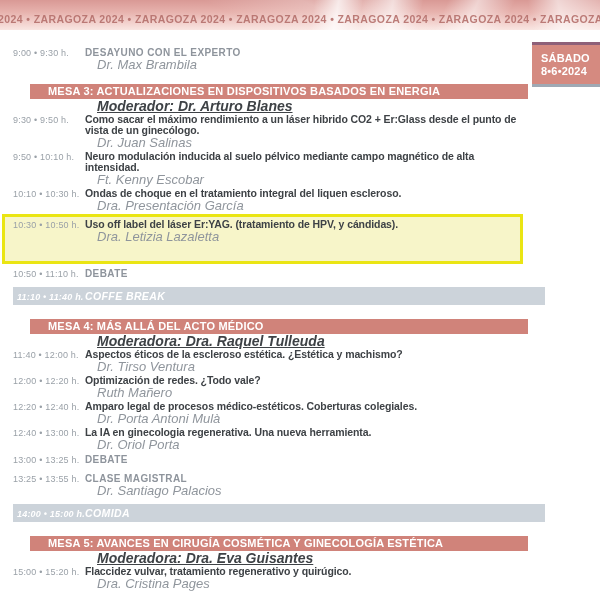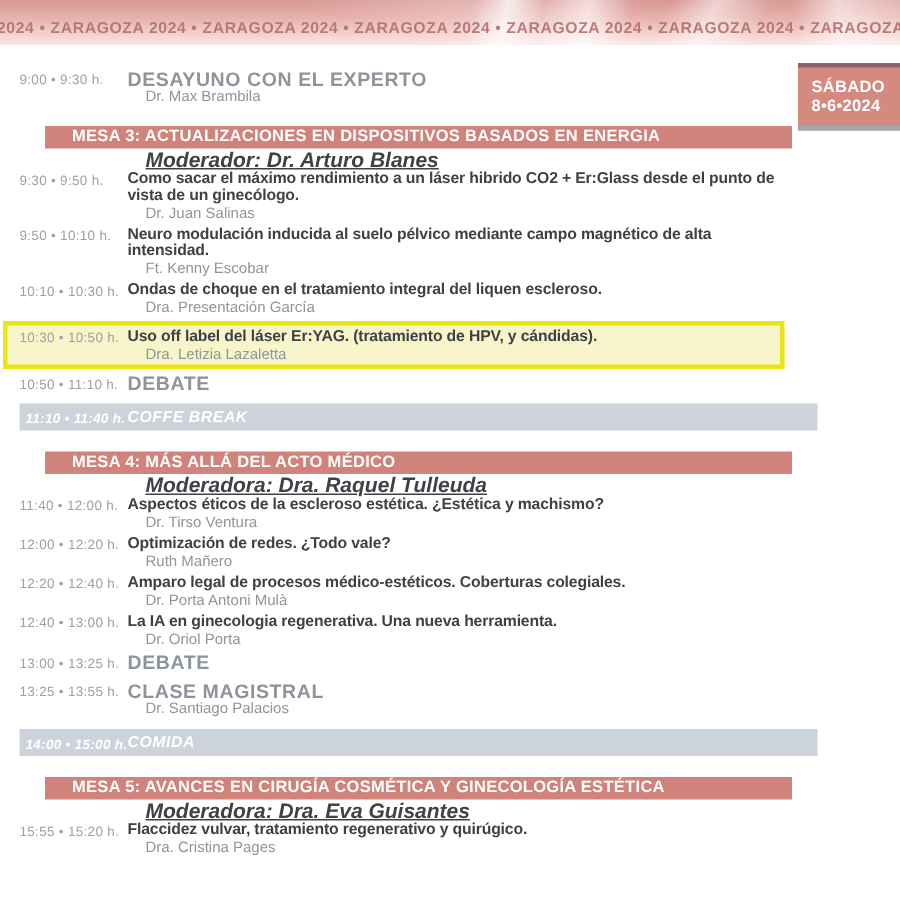--- a/index.html
+++ b/index.html
@@ -37,25 +37,25 @@
   
   .content { padding:17px 0 0 13px; }
   .row { display:grid; grid-template-columns:72px 1fr; margin-bottom:3px; }
   .time { font-size:9px; color:var(--time, #9aa1a8); padding-top:1px; letter-spacing:.2px; }
   .cell { max-width:445px; }
   .title {
     font-size:10.5px; font-weight:bold; letter-spacing:-0.1px;
     color:var(--title, #3e4246); line-height:11px; max-width:440px;
   }
   .feature-label {
-    font-size:13px; font-weight:bold; letter-spacing:.4px;
+    font-size:10px; font-weight:bold; letter-spacing:.4px;
     color:var(--feature, #8e949c); line-height:11px;
   }
   .speaker {
-    font-size:10px; color:var(--speaker, #8f959c);
+    font-size:13px; font-style:italic; color:var(--speaker, #8f959c);
     line-height:11px; padding-left:12px; margin-top:1px;
   }
   .mesa-bar {
     margin:14px 0 2px 17px; width:498px;
     background:var(--mesa-bg, #d0837a); color:#fff;
     font-weight:bold; font-size:11px; line-height:11px; letter-spacing:.2px;
     padding:2px 18px;
   }
   .moderator {
     margin-left:84px; margin-bottom:2px;
@@ -68,21 +68,21 @@
     background:var(--break-bg, #ccd3da); color:#fff;
     padding:3.5px 0 3.5px 4px; font-weight:bold;font-style:italic;
   }
   .break-bar .time { color:#fff; font-weight:bold; }
   .break-label { font-size:10.5px; letter-spacing:.4px; line-height:11px; }
   .row.plain { margin:4px 0 8px; }
   .highlight-box {
     border:3px solid var(--highlight-border, #eae513);
     background:var(--highlight-bg, #f7f5c9);
     margin-left:-11px; width:521px;
-    padding:2px 0 1px 8px; margin-bottom:4px;
+    padding:2px 0 19px 8px; margin-bottom:4px;
   }
   .highlight-box .row { margin-bottom:0; }
   .body-text {
     font-size:10.5px; font-weight:bold; letter-spacing:-0.1px;
     color:var(--title, #3e4246); line-height:11px; max-width:440px; margin-top:2px;
   }
 </style>
 </head>
 <body>
 
@@ -188,19 +188,19 @@
         <div class="speaker">Dr. Santiago Palacios</div>
       </div>
     </div>
     <div class="break-bar">
       <span class="time">14:00 • 15:00 h.</span>
       <span class="break-label">COMIDA</span>
     </div>
     <div class="mesa-bar">MESA 5: AVANCES EN CIRUGÍA COSMÉTICA Y GINECOLOGÍA ESTÉTICA</div>
     <div class="moderator">Moderadora: Dra. Eva Guisantes</div>
     <div class="row">
-      <div class="time">15:55 • 15:20 h.</div>
+      <div class="time">15:00 • 15:20 h.</div>
       <div class="cell">
         <div class="title">Flaccidez vulvar, tratamiento regenerativo y quirúgico.</div>
         <div class="speaker">Dra. Cristina Pages</div>
       </div>
     </div>
   </div>
 
 </body></html>

